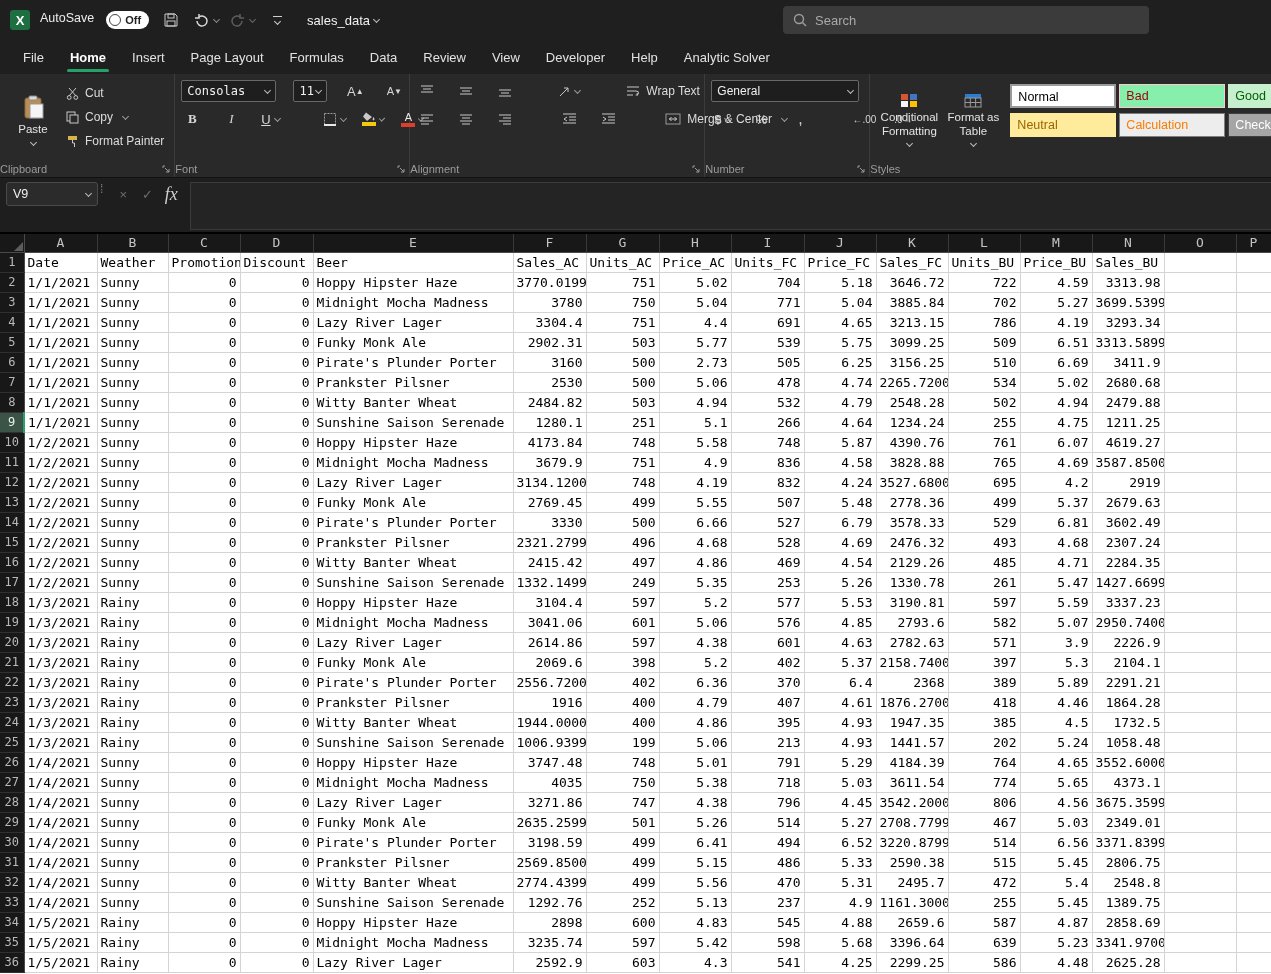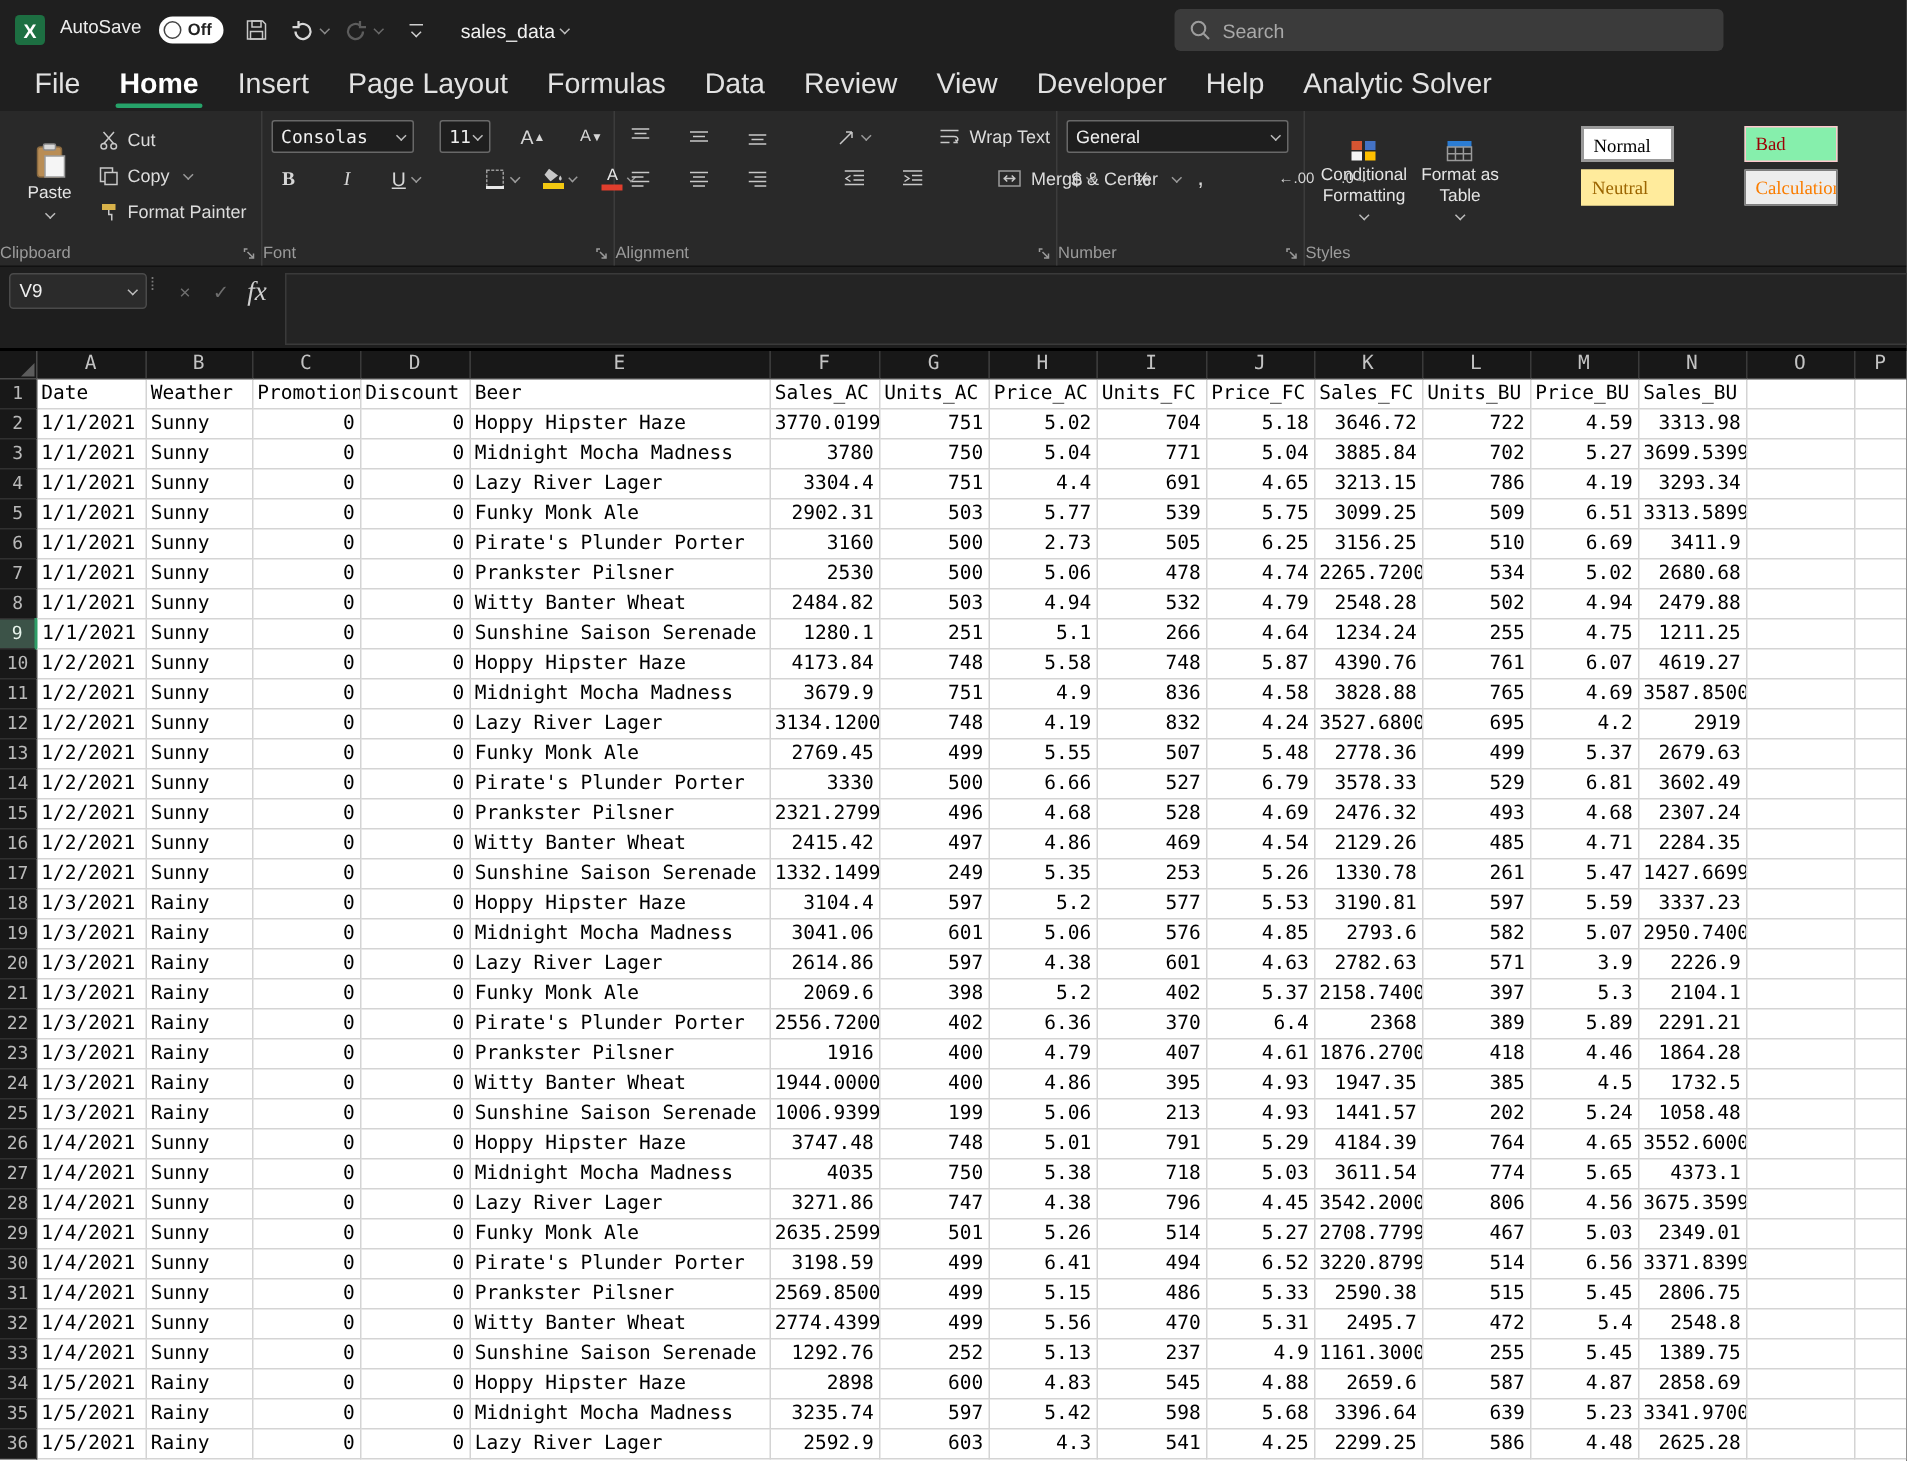--- a/index.html
+++ b/index.html
@@ -17,21 +17,21 @@
   .as-pill { display:flex; align-items:center; gap:4px; background:#ffffff; border-radius:10px; height:18px; padding:0 8px 0 3px; color:#222; font-size:11px; font-weight:bold; }
   .as-knob { width:12px; height:12px; border-radius:50%; background:#fff; border:1.6px solid #444; }
   .tb-btn { display:flex; align-items:center; justify-content:center; min-width:24px; height:26px; color:#d8d8d8; font-size:14px; }
   .tb-btn.dim { color:#6c6c6c; }
   .filename { display:flex; align-items:center; font-size:13px; color:#f2f2f2; margin-left:8px; }
   .searchbox { position:absolute; left:783px; top:6px; width:366px; height:28px; background:#3b3b3b; border-radius:4px;
                display:flex; align-items:center; gap:8px; padding:0 10px; color:#a9a9a9; font-size:13px; }
 
   
   .menubar { height:34px; background:#1f1f1f; display:flex; align-items:stretch; padding-left:10px; }
-  .mtab { display:flex; align-items:center; padding:0 13px; font-size:19px; color:#e2e2e2; position:relative; cursor:default; }
+  .mtab { display:flex; align-items:center; padding:0 13px; font-size:13px; color:#e2e2e2; position:relative; cursor:default; }
   .mtab.active { color:#ffffff; font-weight:bold; }
   .mtab.active::after { content:""; position:absolute; left:10px; right:10px; bottom:2px; height:3px; background:#26a269; border-radius:2px; }
 
   
   .ribbon { height:104px; background:#292929; display:flex; border-bottom:1px solid #111; }
   .rgroup { position:relative; border-right:1px solid #3c3c3c; padding:6px 4px 18px 6px; }
   .rg-label { position:absolute; bottom:2px; left:0; right:0; text-align:left; font-size:11px; color:#9b9b9b; }
   .launcher { position:absolute; right:3px; bottom:3px; }
   .rg-body { display:flex; height:100%; }
   .bigbtn { width:54px; display:flex; flex-direction:column; align-items:center; justify-content:center; gap:3px;
@@ -44,22 +44,22 @@
            padding:0 5px; font-size:12px; color:#f0f0f0; font-family:"DejaVu Sans Mono", monospace; }
   .combo .chev { margin-left:auto; color:#bdbdbd; }
   .ibtn { min-width:22px; height:22px; display:flex; align-items:center; justify-content:center; color:#d6d6d6; font-size:13px; }
   .vsep { width:1px; height:20px; background:#444; margin:0 4px; }
   .glyph-b { font-weight:bold; font-family:"Liberation Serif", serif; }
   .glyph-i { font-style:italic; font-family:"Liberation Serif", serif; }
   .glyph-u { text-decoration:underline; }
   .colorbar { display:block; width:14px; height:4px; margin-top:1px; }
   .stackicon { display:flex; flex-direction:column; align-items:center; }
   .galwrap { display:grid; grid-template-columns:repeat(3,106px); grid-auto-rows:26px; gap:3px; margin-left:6px; margin-top:4px; }
-  .chip { height:24px; line-height:22px; padding-left:6px; font-size:12.5px; font-family:Liberation Serif, serif;
-          border:1px solid transparent; overflow:hidden; white-space:nowrap;margin-left:44px; }
+  .chip { height:24px; line-height:22px; padding-left:6px; font-size:12.5px; font-family:Liberation Sans, sans-serif;
+          border:1px solid transparent; overflow:hidden; white-space:nowrap; }
 
   
   .formulabar { height:56px; background:#1e1e1e; border-bottom:2px solid #000; display:flex; align-items:flex-start; padding:4px 0 0 6px; }
   .namebox { width:92px; height:24px; background:#2b2b2b; border:1px solid #4a4a4a; border-radius:3px; display:flex; align-items:center;
              padding:0 6px; color:#f0f0f0; font-size:12.5px; }
   .namebox .chev { margin-left:auto; color:#bdbdbd; }
   .fxbtns { display:flex; align-items:center; height:24px; margin-left:6px; gap:2px; }
   .fxb { width:22px; height:22px; display:flex; align-items:center; justify-content:center; font-size:13px; color:#6e6e6e; }
   .fxb.fx { color:#cfcfcf; font-style:italic; font-family:"Liberation Serif", serif; font-size:18px; }
   .dots { color:#787878; font-size:12px; letter-spacing:1px; margin:0 2px; }

